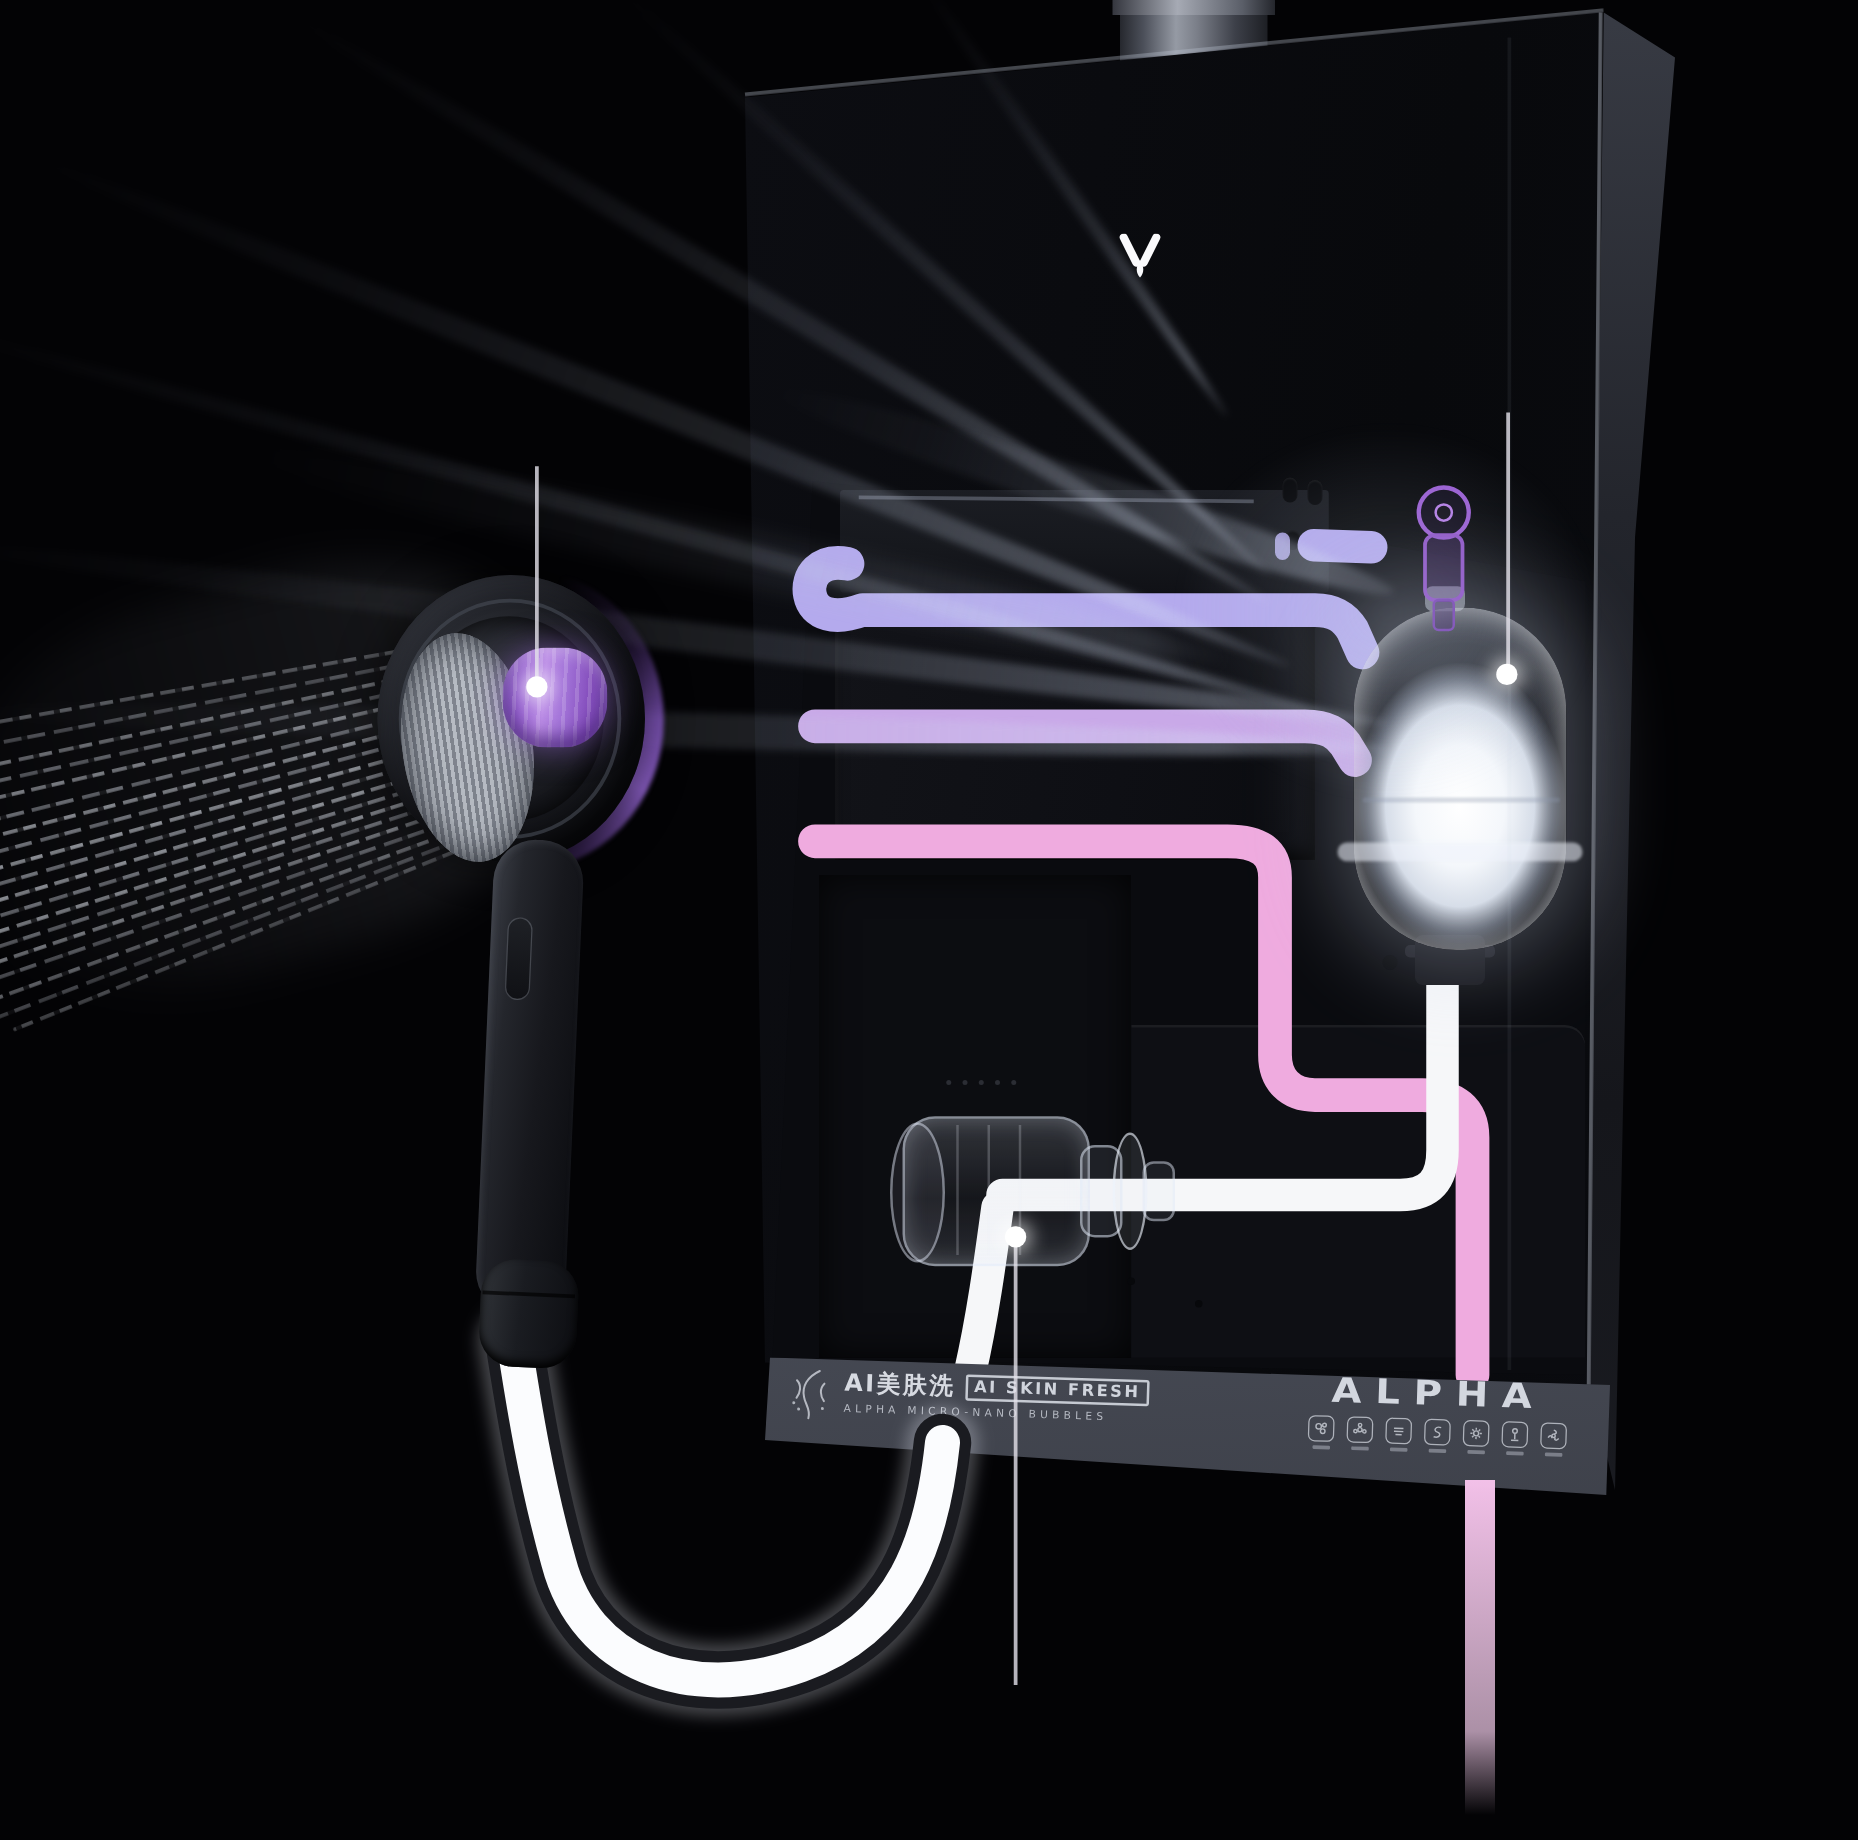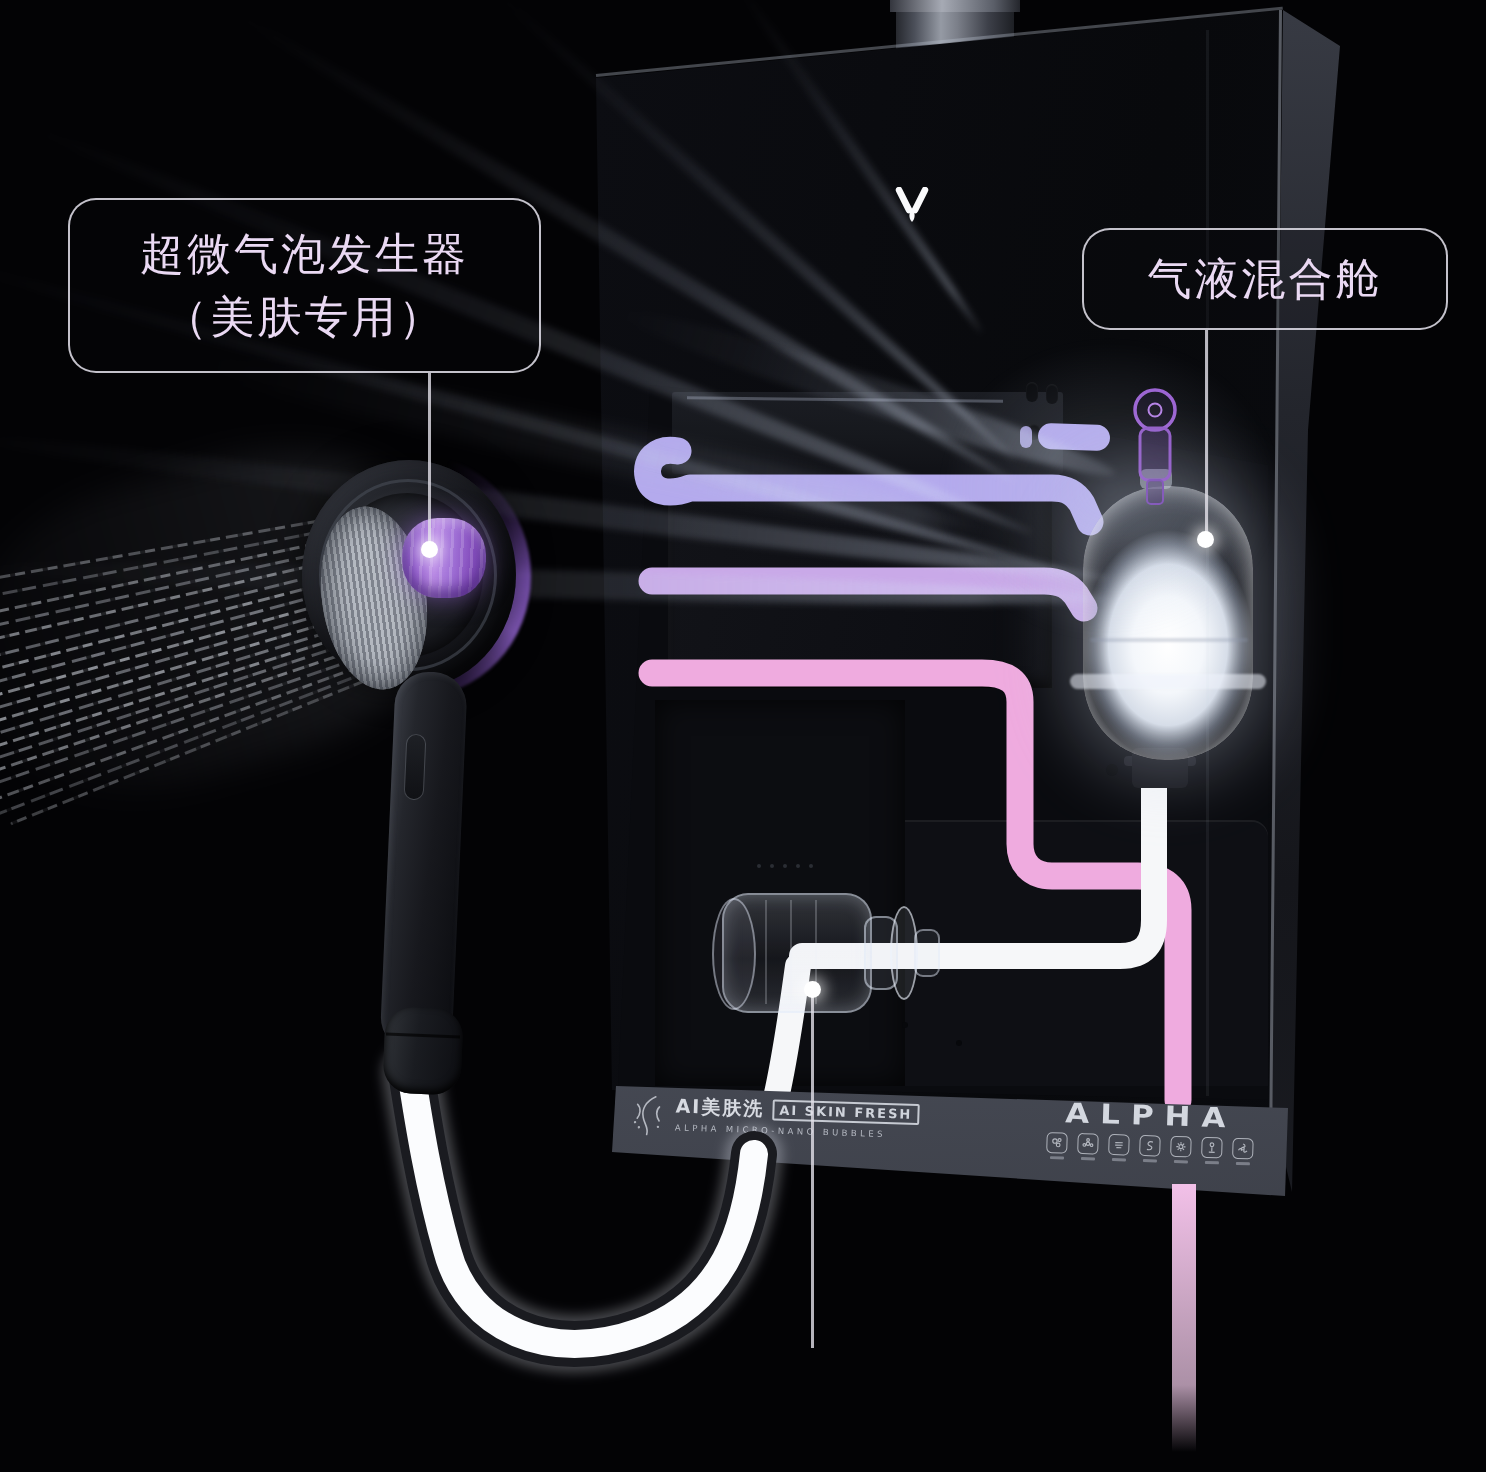--- a/index.html
+++ b/index.html
@@ -387,29 +387,22 @@
   <div class="jet" style="left:-40px; top:660px; width:414px; transform:rotate(-20deg); opacity:.45;"></div>
   <div class="jet alt" style="left:-29px; top:670px; width:398px; transform:rotate(-21deg); opacity:.40;"></div>
   <div class="jet" style="left:-17px; top:680px; width:380px; transform:rotate(-22deg); opacity:.34;"></div>
 
   <div class="bubble-part"></div>
   <div class="handle"></div>
   <div class="handle-btn"></div>
   <div class="handle-cap"></div>
   <div class="handle-cap-line"></div>
 
-  <div class="callout" style="left:68px; top:198px; width:473px; height:175px;">
-    <div>超微气泡发生器</div>
-    <div>（美肤专用）</div>
-  </div>
   <div class="cline" style="left:428px; top:373px; height:170px;"></div>
   <div class="cdot" style="left:421px; top:541px;"></div>
 
-  <div class="callout" style="left:1082px; top:228px; width:366px; height:102px;">
-    <div>气液混合舱</div>
-  </div>
   <div class="cline" style="left:1205px; top:330px; height:202px;"></div>
   <div class="cdot" style="left:1197px; top:531px;"></div>
 
   <div class="cline" style="left:811px; top:997px; height:351px;"></div>
   <div class="cdot" style="left:804px; top:981px;"></div>
 
 </div>
 
 </body></html>

